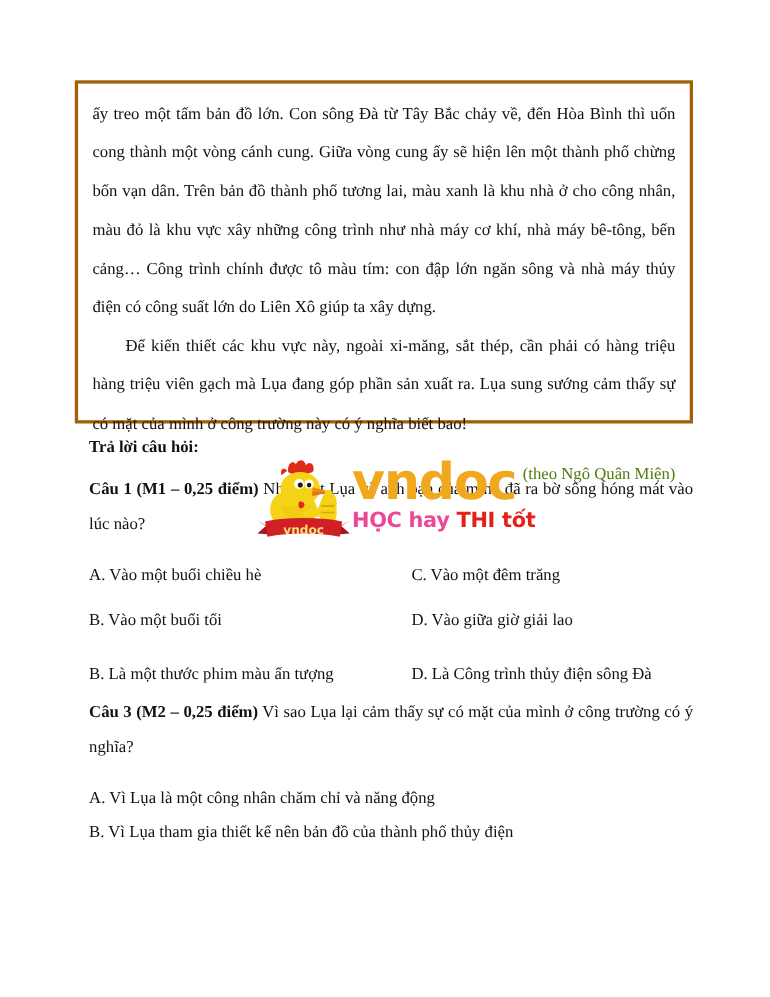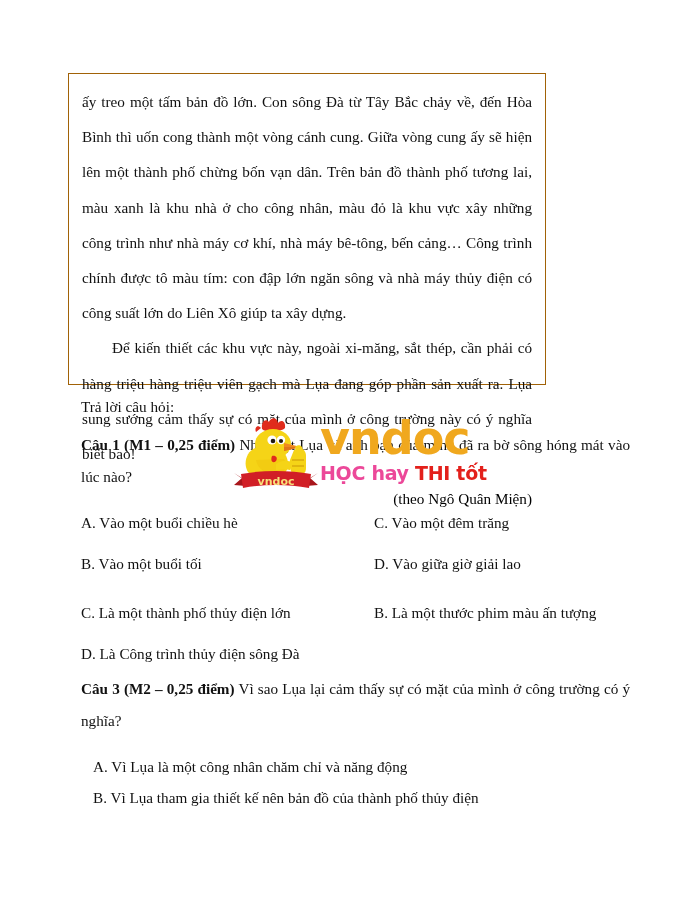--- a/index.html
+++ b/index.html
@@ -19,23 +19,23 @@
     position: absolute;
     inset: 0;
     background: #ffffff;
   }
 
   
   .passage-box {
     position: absolute;
     left: 68px;
     top: 73px;
-    width: 478px;
+    width: 562px;
     height: 312px;
-    border: 1px solid #a16207;
+    border: 3px solid #a16207;
     box-sizing: border-box;
     background: #ffffff;
   }
   .passage-inner {
     padding: 10px 13px 0 13px;
   }
   .passage-p {
     margin: 0;
     font-size: 15.2px;
     line-height: 35.2px;
@@ -44,33 +44,33 @@
     color: #111111;
   }
   .passage-p.indent {
     text-indent: 30px;
   }
   .passage-credit {
     margin: 10px 0 0 0;
     font-size: 15.2px;
     line-height: 35.2px;
     text-align: right;
-    color: #000000;
+    color: #4d7c0f;
   }
 
   
   .qa-area {
     position: absolute;
     left: 81px;
     top: 396px;
     width: 549px;
   }
   .section-heading {
     font-size: 15.2px;
-    font-weight: normal;
+    font-weight: bold;
     line-height: 22px;
     margin: 0 0 11px 0;
     color: #111111;
   }
   .question {
     margin: 0 0 6px 0;
   }
   .question-text {
     font-size: 15.2px;
     line-height: 32px;
@@ -89,21 +89,20 @@
     list-style: none;
   }
   .options.two-col {
     display: grid;
     grid-template-columns: 293px 1fr;
     grid-auto-flow: row;
     row-gap: 10px;
   }
   .options.one-col {
     display: block;
-    margin-left: 12px;
   }
   .option {
     font-size: 15.2px;
     line-height: 31px;
     color: #111111;
     white-space: nowrap;
   }
   .q1-block { margin-bottom: 4px; }
   .q2-block { margin-bottom: 4px; }
   .q3-block { margin-bottom: 0; }
@@ -173,21 +172,20 @@
         <li class="option">A. Vào một buổi chiều hè</li>
         <li class="option">C. Vào một đêm trăng</li>
         <li class="option">B. Vào một buổi tối</li>
         <li class="option">D. Vào giữa giờ giải lao</li>
       </ul>
     </div>
 
     <div class="question q2-block">
       <div class="spacer-sm"></div>
       <ul class="options two-col">
-        <li class="option">C. Là một thành phố thủy điện lớn</li>
         <li class="option">B. Là một thước phim màu ấn tượng</li>
         <li class="option">D. Là Công trình thủy điện sông Đà</li>
       </ul>
     </div>
 
     <div class="question q3-block">
       <p class="question-text"><span class="qlabel">Câu 3 (M2 – 0,25 điểm)</span><span> Vì sao Lụa lại cảm thấy sự có mặt của mình ở công trường có ý nghĩa?</span></p>
       <div class="spacer-sm"></div>
       <ul class="options one-col">
         <li class="option">A. Vì Lụa là một công nhân chăm chỉ và năng động</li>

